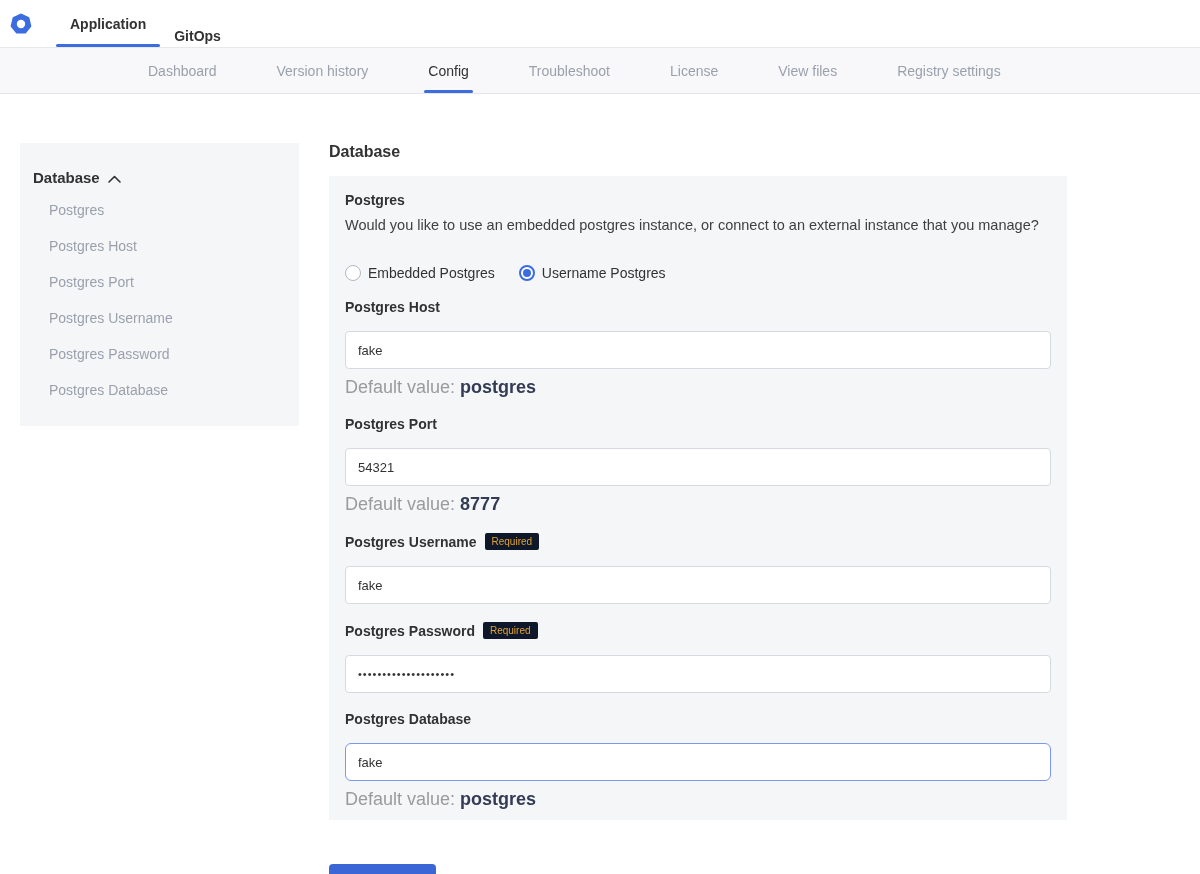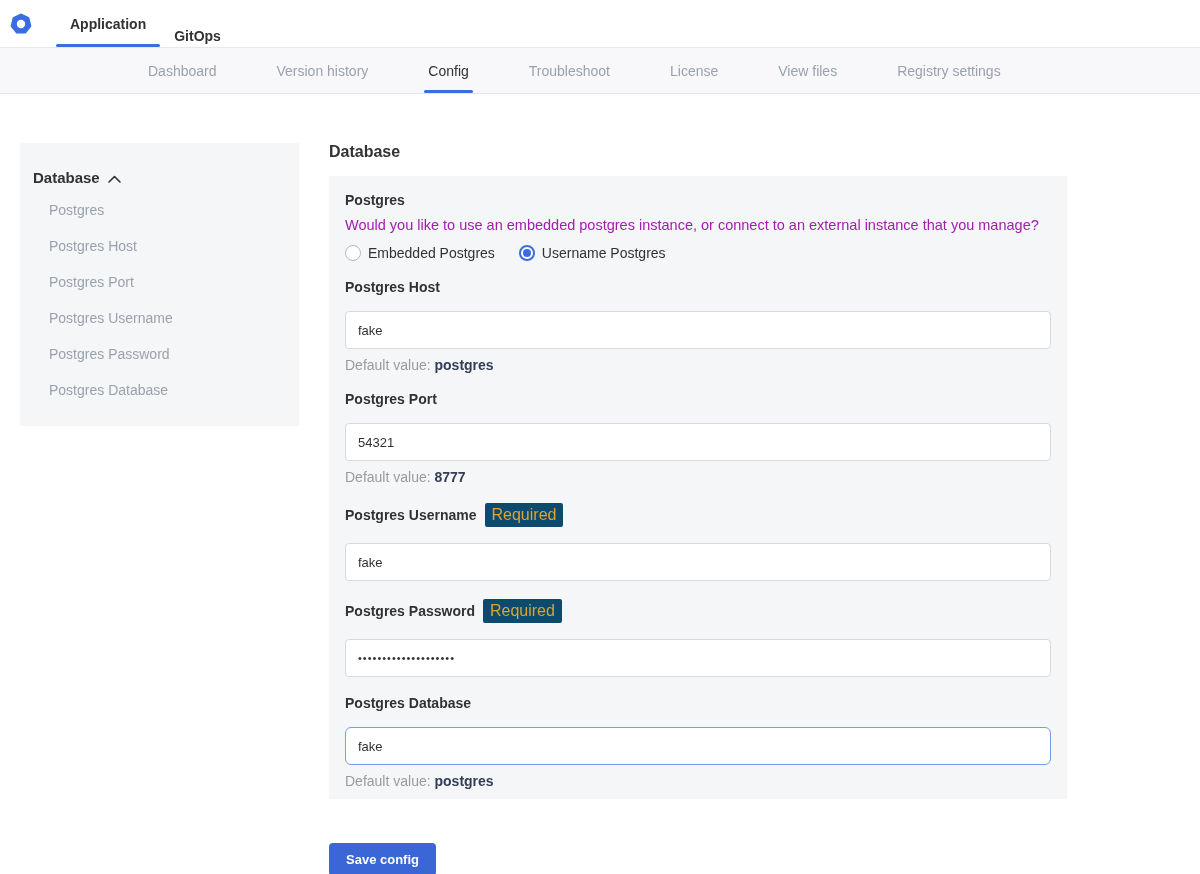--- a/index.html
+++ b/index.html
@@ -36,41 +36,41 @@
     align-self: flex-start; }
   .sidebar-group-header { display: flex; align-items: center; gap: 8px;
     font-size: 15px; font-weight: bold; color: #323232; cursor: pointer; margin-bottom: 6px; }
   .sidebar-item { padding: 10px 0 10px 16px; font-size: 14px; color: #9aa1ad; cursor: pointer; }
 
   .main { margin-left: 30px; width: 738px; }
   .page-title { font-size: 16px; font-weight: bold; color: #323232; margin-bottom: 15px; }
   .card { background: #f5f6f8; padding: 16px 16px 10px 16px; width: 738px; }
 
   .group-label { font-size: 14px; font-weight: bold; color: #323232; margin-bottom: 9px; }
-  .help-text { font-size: 14.5px; color: #a21caf; margin-bottom: 12px; }
+  .help-text { font-size: 14.5px; color: #404040; margin-bottom: 32px; }
 
   .radio-row { display: flex; gap: 24px; align-items: center; margin-bottom: 18px; }
   .radio-option { display: flex; align-items: center; gap: 7px; cursor: pointer;
     font-size: 14px; font-weight: normal; color: #323232; }
   .radio { width: 16px; height: 16px; border-radius: 50%; background: #fff;
     border: 1px solid #b3b9c3; display: inline-flex; align-items: center; justify-content: center; }
   .radio.checked { border: 2px solid #3b6ce0; }
   .radio.checked::after { content: ""; width: 8px; height: 8px; border-radius: 50%; background: #3b6ce0; }
 
   .field-label-row { display: flex; align-items: center; gap: 8px;
     margin: 18px 0 16px 0; }
   .field-label { font-size: 14px; font-weight: bold; color: #323232; }
-  .required-badge { font-size: 16px; color: #e0a32e; background: #0c4a6e;
+  .required-badge { font-size: 10px; color: #e0a32e; background: #0f172a;
     padding: 3px 7px; border-radius: 2px; }
   .text-input { width: 100%; height: 38px; border: 1px solid #d6d9e0; border-radius: 4px;
     background: #fff; padding: 0 12px; font-family: inherit; font-size: 13px; color: #323232;
     outline: none; display: block; }
   .text-input.focused { border: 1px solid #7b97ee; border-radius: 6px; }
   .text-input.password { font-size: 11px; letter-spacing: 1px; }
-  .default-line { font-size: 14px; color: #9b9b9b; margin-top: 8px; }
+  .default-line { font-size: 18px; color: #9b9b9b; margin-top: 8px; }
   .default-line b { color: #333c54; }
 
   .save-btn { margin-top: 44px; background: #3a66d6; color: #fff; border: none;
     border-radius: 4px; font-family: inherit; font-size: 13px; font-weight: bold;
     padding: 9px 17px; cursor: pointer; }
 </style>
 </head>
 <body>
 
 <header class="topnav">

